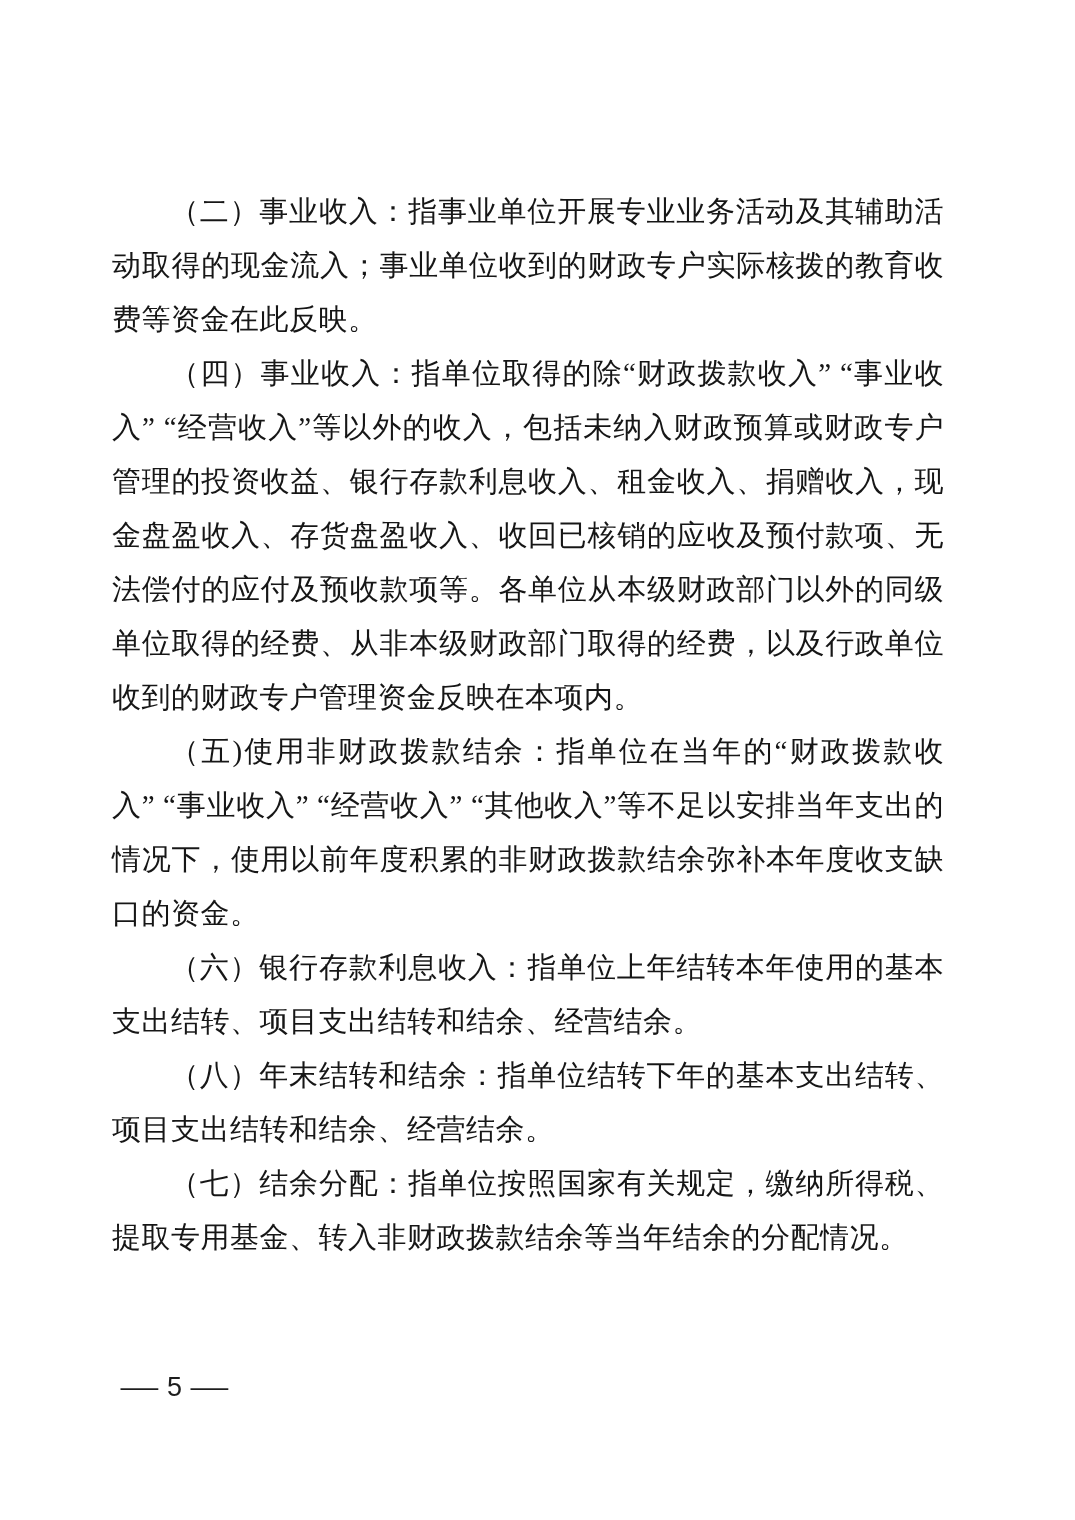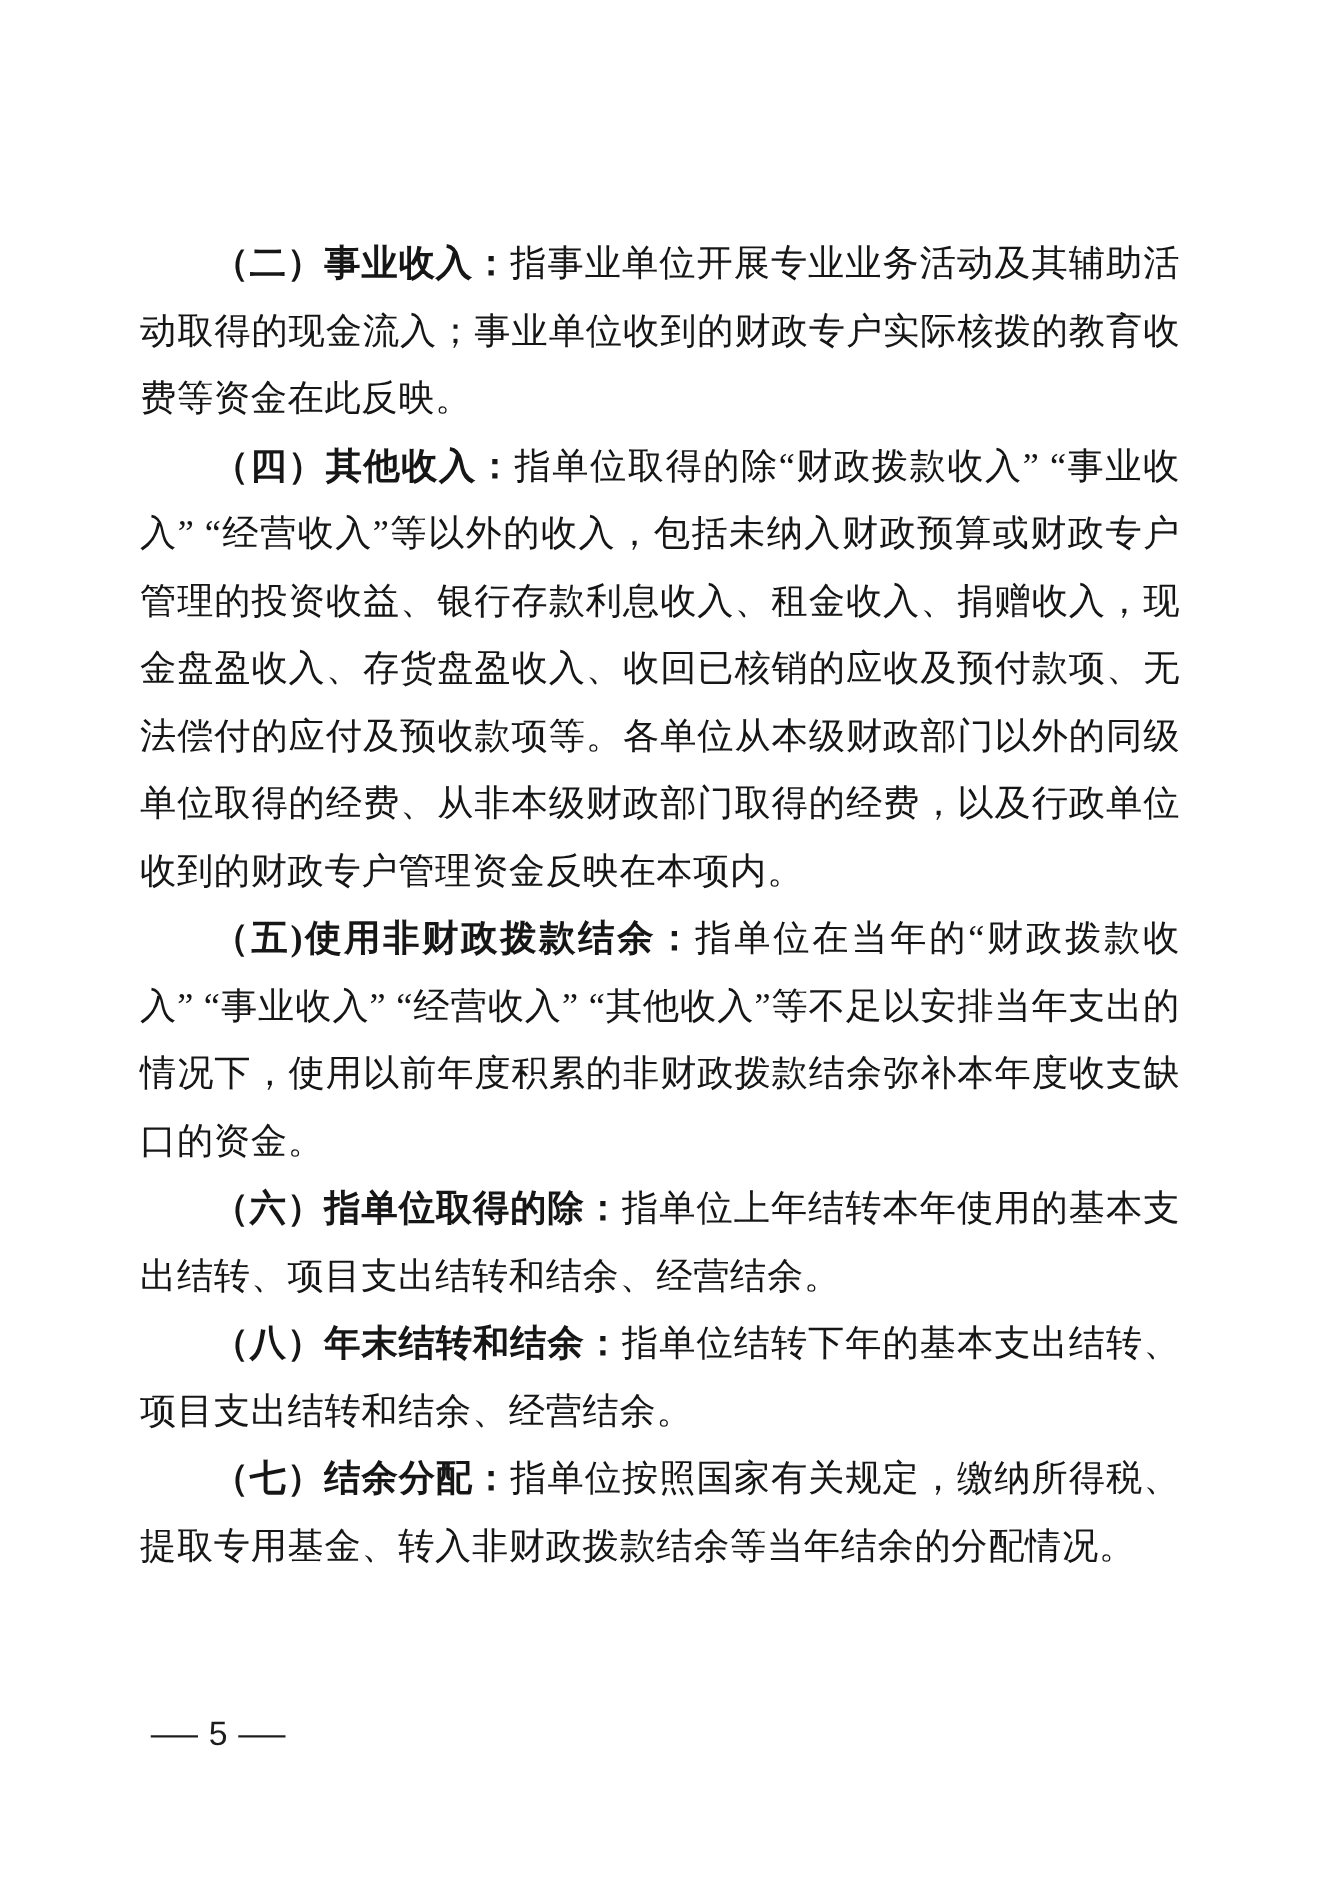--- a/index.html
+++ b/index.html
@@ -25,21 +25,21 @@
   .para {
     margin: 0;
     font-size: 29px;
     line-height: 54px;
     text-align: justify;
     text-justify: inter-ideograph;
     text-indent: 2em;
     letter-spacing: 0.5px;
   }
   .para .heading {
-    font-weight: 700;
+    font-weight: 400;
     margin-top: 16px;
   }
   .footer {
     position: absolute;
     left: 126px;
     top: 1372px;
     font-family: "Liberation Sans", "DejaVu Sans", sans-serif;
     font-size: 27px;
     color: #1d1d1d;
     display: flex;
@@ -52,23 +52,23 @@
   .footer .num {
     margin: 0 14px;
   }
 </style>
 </head>
 <body>
 
 <div class="page">
   <main class="content">
     <p class="para"><span class="heading">（二）事业收入：</span><span>指事业单位开展专业业务活动及其辅助活动取得的现金流入；事业单位收到的财政专户实际核拨的教育收费等资金在此反映。</span></p>
-    <p class="para"><span class="heading">（四）其他收入：</span><span>指单位取得的除“财政拨款收入” “事业收入” “经营收入”等以外的收入，包括未纳入财政预算或财政专户管理的投资收益、银行存款利息收入、租金收入、捐赠收入，现金盘盈收入、存货盘盈收入、收回已核销的应收及预付款项、无法偿付的应付及预收款项等。各单位从本级财政部门以外的同级单位取得的经费、从非本级财政部门取得的经费，以及行政单位收到的财政专户管理资金反映在本项内。</span></p>
+    <p class="para"><span class="heading">（四）事业收入：</span><span>指单位取得的除“财政拨款收入” “事业收入” “经营收入”等以外的收入，包括未纳入财政预算或财政专户管理的投资收益、银行存款利息收入、租金收入、捐赠收入，现金盘盈收入、存货盘盈收入、收回已核销的应收及预付款项、无法偿付的应付及预收款项等。各单位从本级财政部门以外的同级单位取得的经费、从非本级财政部门取得的经费，以及行政单位收到的财政专户管理资金反映在本项内。</span></p>
     <p class="para"><span class="heading">（五)使用非财政拨款结余：</span><span>指单位在当年的“财政拨款收入” “事业收入” “经营收入” “其他收入”等不足以安排当年支出的情况下，使用以前年度积累的非财政拨款结余弥补本年度收支缺口的资金。</span></p>
-    <p class="para"><span class="heading">（六）指单位取得的除：</span><span>指单位上年结转本年使用的基本支出结转、项目支出结转和结余、经营结余。</span></p>
+    <p class="para"><span class="heading">（六）银行存款利息收入：</span><span>指单位上年结转本年使用的基本支出结转、项目支出结转和结余、经营结余。</span></p>
     <p class="para"><span class="heading">（八）年末结转和结余：</span><span>指单位结转下年的基本支出结转、项目支出结转和结余、经营结余。</span></p>
     <p class="para"><span class="heading">（七）结余分配：</span><span>指单位按照国家有关规定，缴纳所得税、提取专用基金、转入非财政拨款结余等当年结余的分配情况。</span></p>
   </main>
 
   <footer class="footer">
     <span class="dash">—</span>
     <span class="num">5</span>
     <span class="dash">—</span>
   </footer>
 </div>

